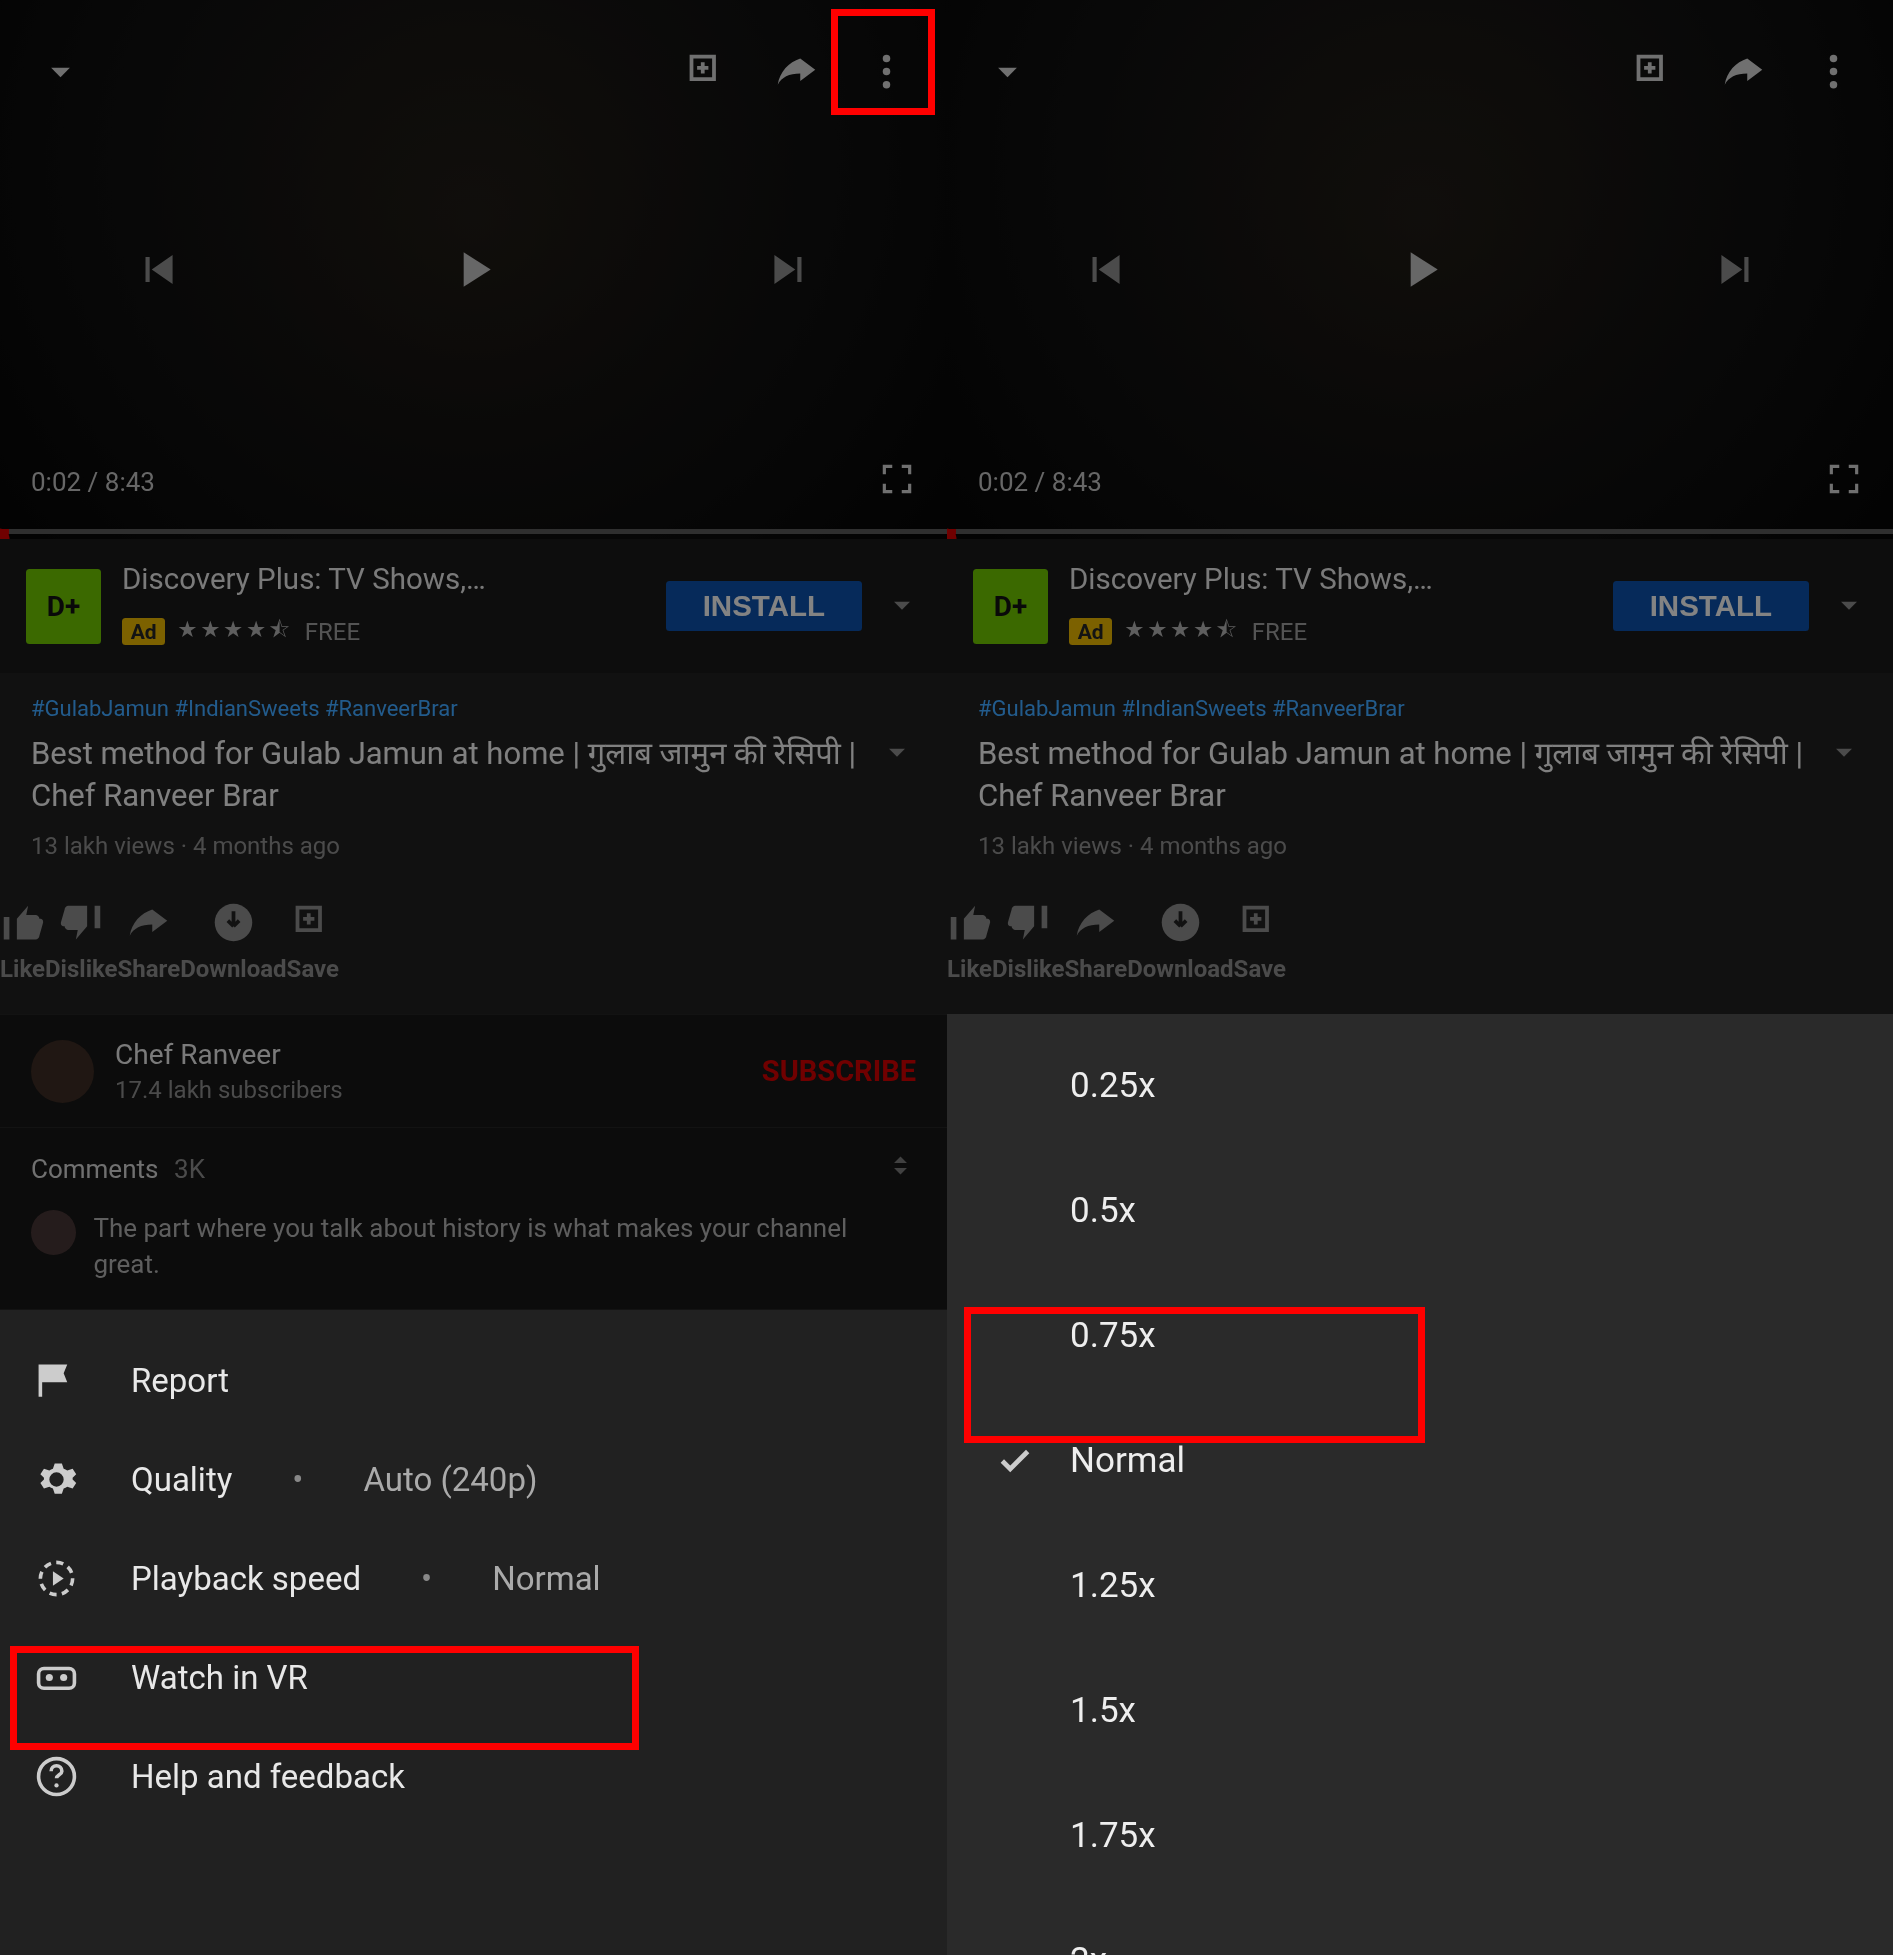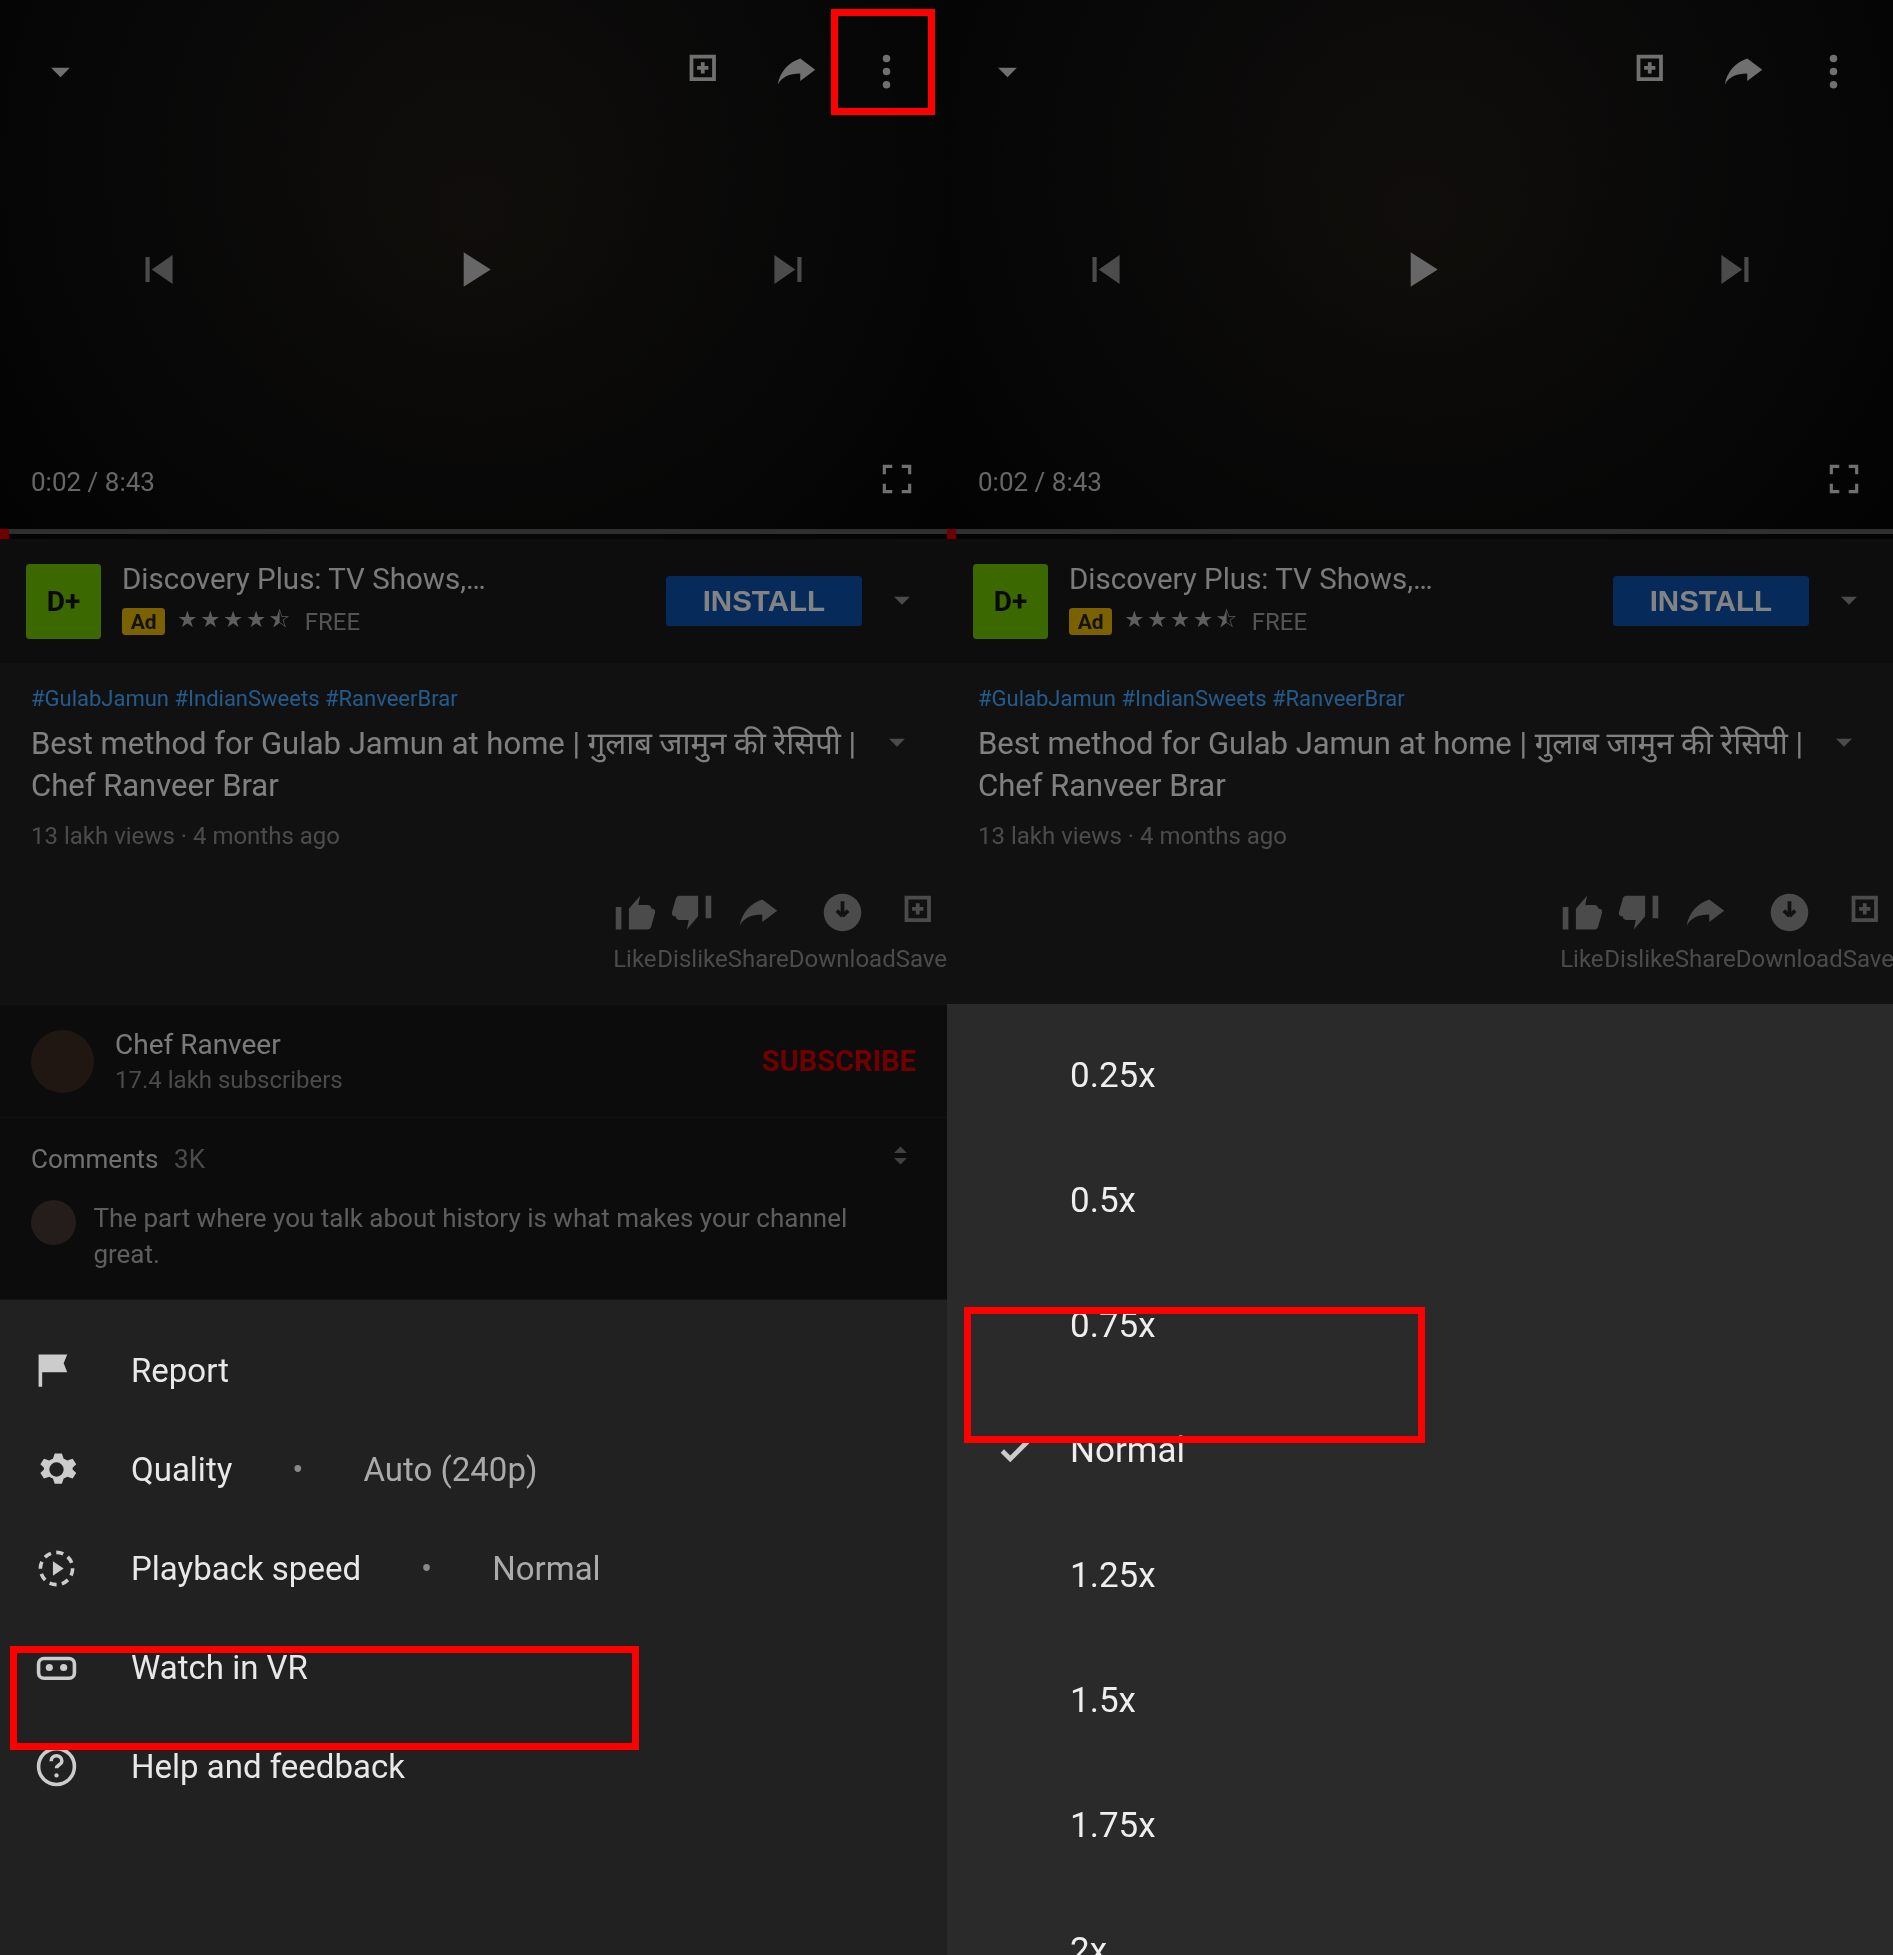--- a/index.html
+++ b/index.html
@@ -34,34 +34,34 @@
   .skip svg{width:50px;height:50px;fill:#888;}
   .time-row{position:absolute;bottom:35px;left:31px;right:31px;display:flex;justify-content:space-between;align-items:center;z-index:3;font-size:26px;color:#bbb;}
   .fs svg{width:38px;height:38px;fill:#ccc;}
   .progress-bar{position:absolute;bottom:5.2px;left:0;right:0;height:5.2px;background:#555;z-index:3;}
   .progress-bar .red{height:100%;background:#cc0000;width:1%;}
   .dot{position:absolute;bottom:0;left:0;width:19px;height:19px;border-radius:50%;background:#cc0000;transform:translate(-50%,45%);z-index:4;}
   
   .ad-row{display:flex;align-items:center;gap:21px;padding:22.6px 26px;background:#181818;}
   .ad-thumb{width:75px;height:75px;background:#6bbf00;display:flex;align-items:center;justify-content:center;color:#111;font-weight:bold;font-size:28px;border-radius:3.5px;}
   .ad-title{font-size:29.5px;color:#ddd;}
-  .ad-sub{display:flex;align-items:center;gap:12px;margin-top:7px;}
+  .ad-sub{display:flex;align-items:center;gap:12px;margin-top:17px;}
   .ad-badge{background:#e2b100;color:#222;font-size:21px;font-weight:bold;padding:1.7px 8.7px;border-radius:3.5px;}
   .stars{color:#aaa;font-size:22.6px;letter-spacing:2.6px;}
   .free{color:#999;font-size:24px;}
   .install-btn{background:#0a4da3;color:#eee;font-size:29.5px;font-weight:700;padding:8px 37px;border:none;border-radius:3.5px;}
   .down-chev svg{width:38px;height:38px;fill:#888;}
   
   .meta-sec{padding:22.6px 31px;}
   .hashtags{color:#3ea6ff;font-size:22px;}
   .title-row{display:flex;align-items:flex-start;gap:17.4px;margin-top:12px;}
   .title{font-size:31px;color:#e8e8e8;line-height:1.35;flex:1;}
   .views{color:#888;font-size:24px;margin-top:15.6px;}
   
-  .actions-row{display:flex;justify-content:flex-end;padding:17.4px 0 31px;}
+  .actions-row{display:flex;justify-content:flex-start;padding:17.4px 0 31px;font-weight:bold;}
   .action{display:flex;flex-direction:column;align-items:center;gap:10.4px;color:#888;font-size:24px;}
   .action svg{width:45px;height:45px;fill:#888;}
   
   .channel{display:flex;align-items:center;gap:21px;padding:22.6px 31px;border-top:1.7px solid #222;border-bottom:1.7px solid #222;background:#151515;}
   .avatar{width:63px;height:63px;border-radius:50%;background:#3a2a22;}
   .ch-name{font-size:28px;color:#ddd;}
   .ch-subs{font-size:24px;color:#888;margin-top:5.2px;}
   .sub-btn{margin-left:auto;color:#cc0000;font-size:29px;font-weight:700;}
   
   .comments-head{display:flex;align-items:center;gap:15.6px;padding:22.6px 31px;color:#ccc;font-size:26px;background:#151515;}

